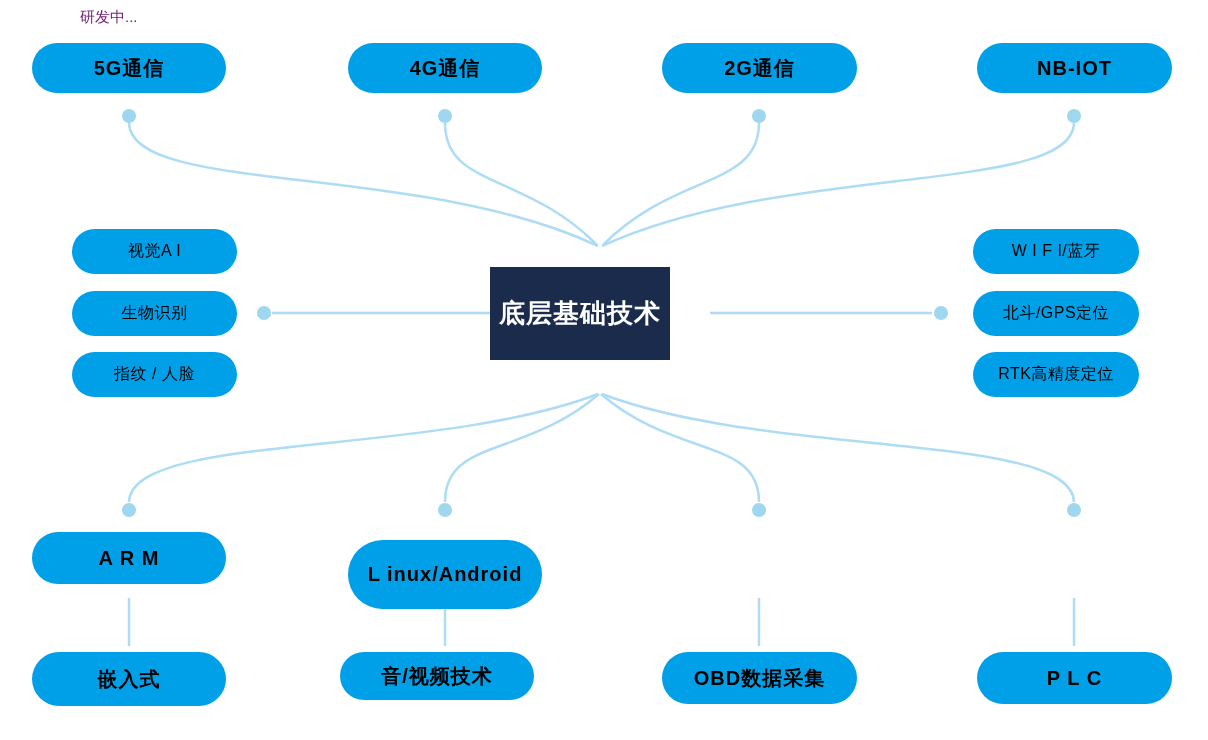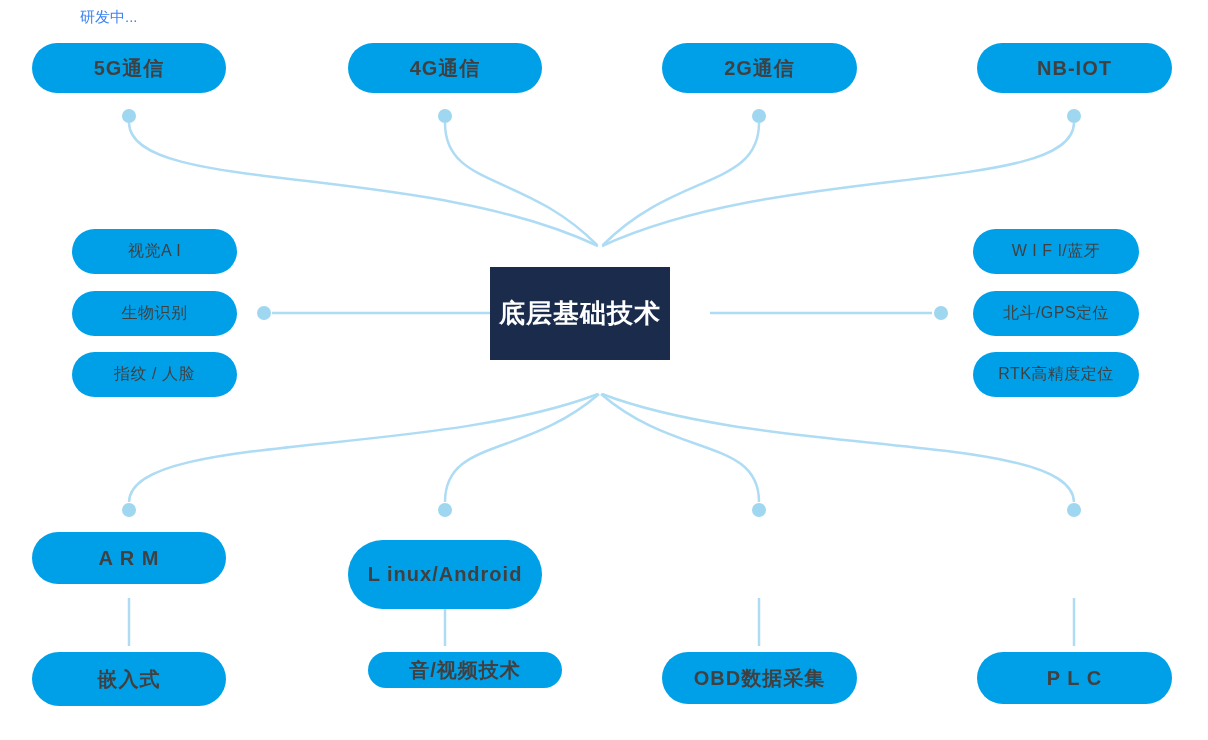--- a/index.html
+++ b/index.html
@@ -7,38 +7,38 @@
     position:relative;
     width:1208px;height:740px;
     background:#ffffff;
     font-family:"Liberation Sans", sans-serif;
     overflow:hidden;
   }
   .lines{position:absolute;left:0;top:0;z-index:1;}
   .node{
     position:absolute;z-index:2;
     display:flex;align-items:center;justify-content:center;
-    background:#00a0e9;color:#404040;
+    background:#00a0e9;color:#000000;
     border-radius:999px;
     text-align:center;
     box-sizing:border-box;
   }
   .node-lg{height:50px;font-size:20px;font-weight:600;letter-spacing:1px;}
   .node-sm{height:45px;font-size:16px;font-weight:500;letter-spacing:0.5px;}
   .center-box{
     position:absolute;z-index:2;
     left:490px;top:267px;width:180px;height:93px;
     background:#1b2b4c;color:#ffffff;
     display:flex;align-items:center;justify-content:center;
     font-size:26px;font-weight:bold;letter-spacing:1px;
   }
   .annotation{
     position:absolute;z-index:2;
     left:80px;top:8px;
-    color:#3b82f6;font-size:15px;
+    color:#701a75;font-size:15px;
   }
 </style>
 </head>
 <body>
 
 <div class="canvas">
 
   <svg class="lines" width="1208" height="740" viewBox="0 0 1208 740">
     <g stroke="#aedcf4" stroke-width="2.5" fill="none">
 
@@ -88,17 +88,17 @@
   <div class="center-box">底层基础技术</div>
 
   <div class="node node-sm" style="left:973px;top:229px;width:166px;">W I F I/蓝牙</div>
   <div class="node node-sm" style="left:973px;top:291px;width:166px;">北斗/GPS定位</div>
   <div class="node node-sm" style="left:973px;top:352px;width:166px;">RTK高精度定位</div>
 
   <div class="node node-lg" style="left:32px;top:532px;width:194px;height:52px;">A R M</div>
   <div class="node node-lg" style="left:348px;top:540px;width:194px;height:69px;">L inux/Android</div>
 
   <div class="node node-lg" style="left:32px;top:652px;width:194px;height:54px;">嵌入式</div>
-  <div class="node node-lg" style="left:368px;top:652px;width:194px;height:36px;">音/视频技术</div>
+  <div class="node node-lg" style="left:340px;top:652px;width:194px;height:48px;">音/视频技术</div>
   <div class="node node-lg" style="left:662px;top:652px;width:195px;height:52px;">OBD数据采集</div>
   <div class="node node-lg" style="left:977px;top:652px;width:195px;height:52px;">P L C</div>
 
 </div>
 
 </body></html>

